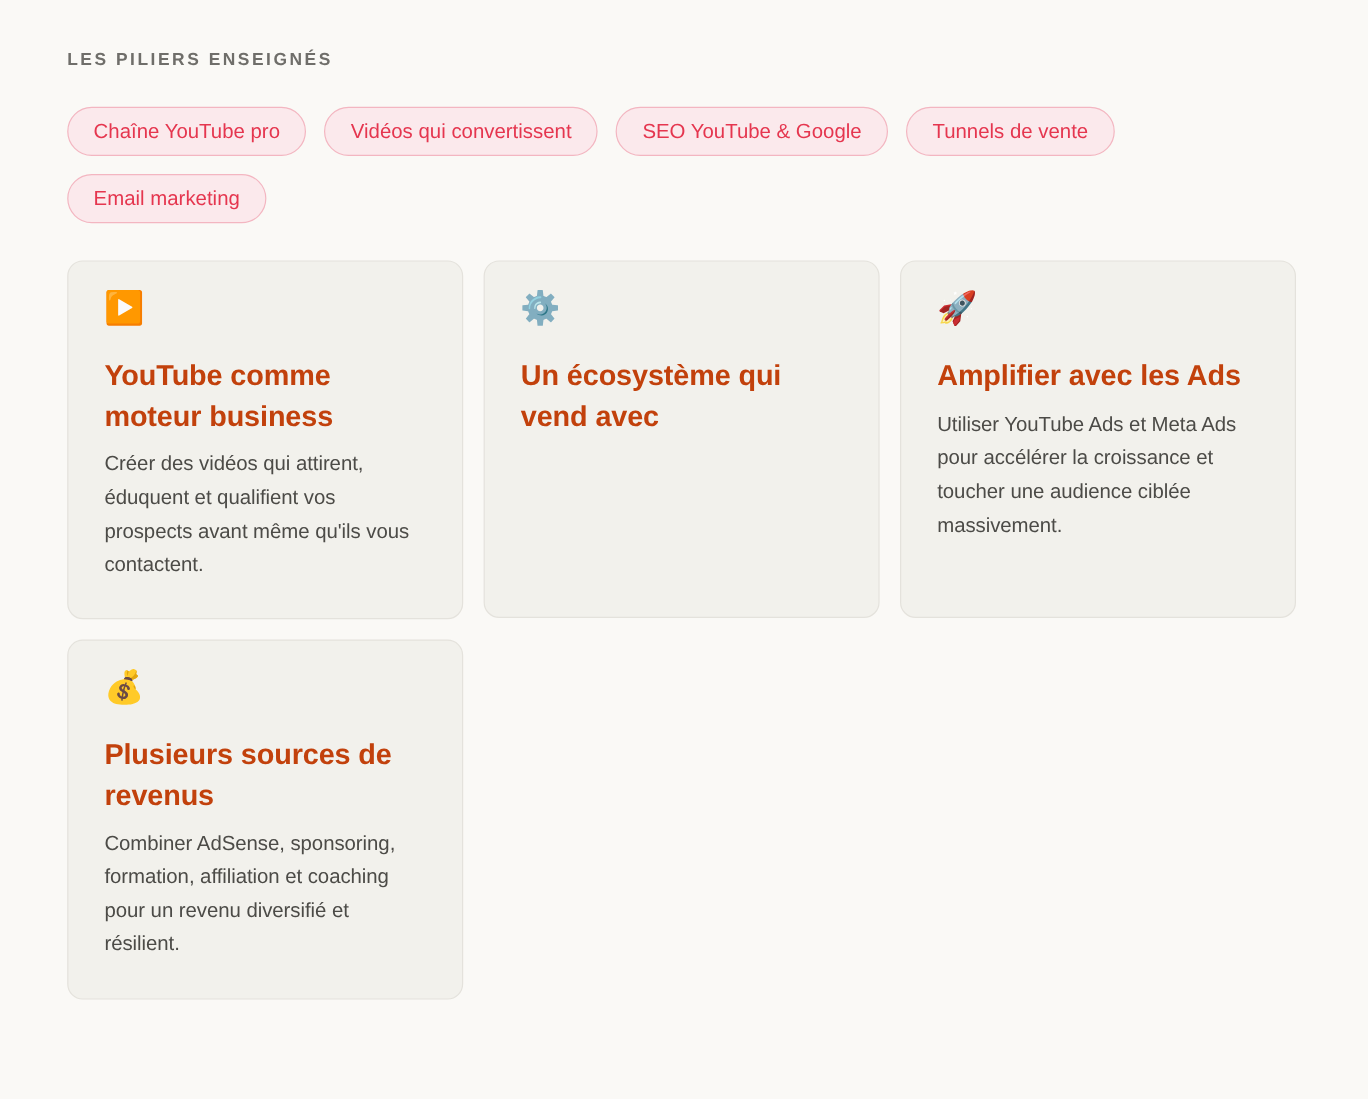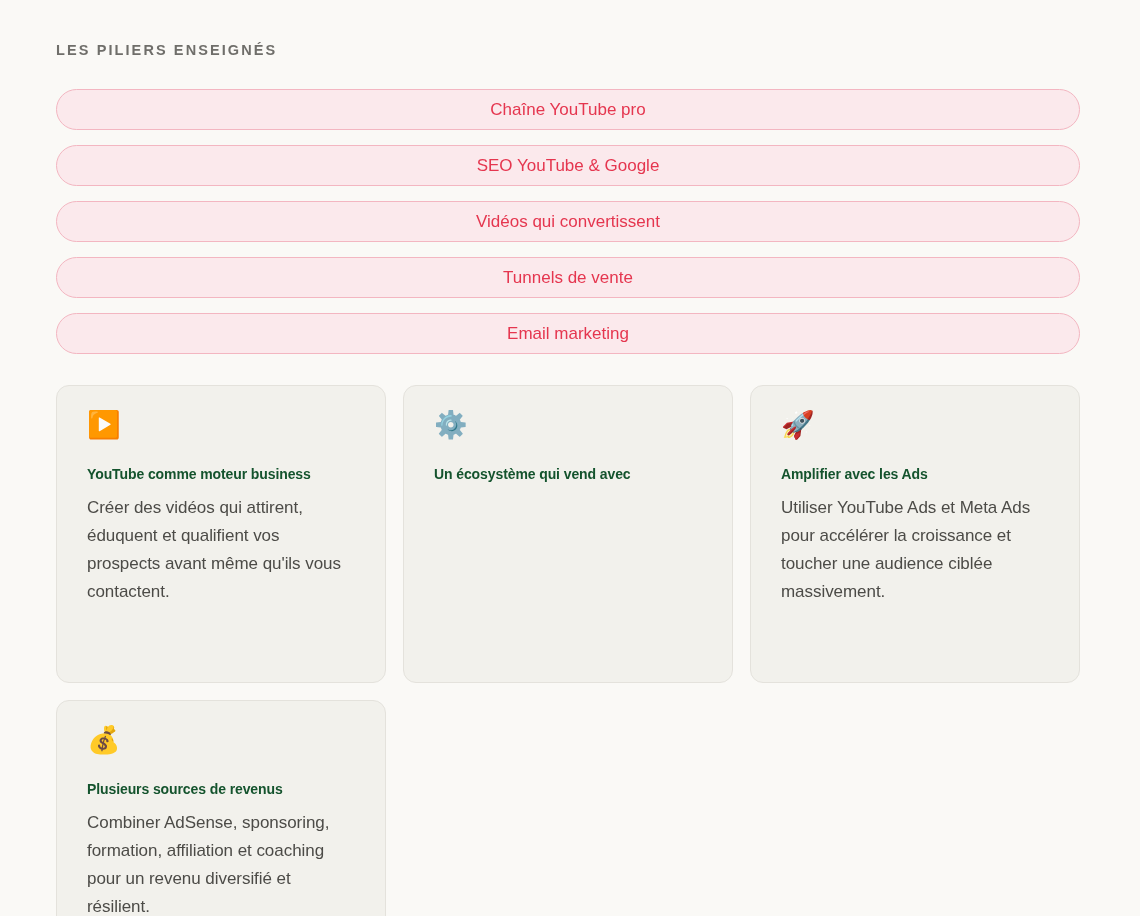--- a/index.html
+++ b/index.html
@@ -35,21 +35,20 @@
     white-space: nowrap;
   }
 
   
   .pill-row {
     display: flex;
     flex-wrap: wrap;
     gap: 15px 15px;
     max-width: 1024px;
     margin-bottom: 31px;
-    flex-direction: column;
   }
 
   .pill {
     display: inline-flex;
     align-items: center;
     justify-content: center;
     height: 41px;
     padding: 0 21px;
     border-radius: 999px;
     background: #fbe9ec;
@@ -82,23 +81,23 @@
 
   .card-icon {
     font-size: 27px;
     line-height: 1;
     display: block;
     margin-bottom: 23px;
     height: 30px;
   }
 
   .card-title {
-    font-size: 14px;
+    font-size: 24px;
     font-weight: 700;
-    color: #14532d;
+    color: #c2410c;
     line-height: 1.38;
     letter-spacing: -0.1px;
     margin-bottom: 9px;
   }
 
   .card-desc {
     font-size: 17px;
     font-weight: 400;
     color: #4c4b47;
     line-height: 1.66;
@@ -107,22 +106,22 @@
 </style>
 </head>
 <body>
 
 <div class="page">
 
   <h2 class="section-title">LES PILIERS ENSEIGNÉS</h2>
 
   <div class="pill-row">
     <span class="pill">Chaîne YouTube pro</span>
+    <span class="pill">Vidéos qui convertissent</span>
     <span class="pill">SEO YouTube &amp; Google</span>
-    <span class="pill">Vidéos qui convertissent</span>
     <span class="pill">Tunnels de vente</span>
     <span class="pill">Email marketing</span>
   </div>
 
   <div class="card-grid">
 
     <div class="card">
       <span class="card-icon">▶️</span>
       <div class="card-title">YouTube comme moteur business</div>
       <div class="card-desc">Créer des vidéos qui attirent, éduquent et qualifient vos prospects avant même qu'ils vous contactent.</div>

